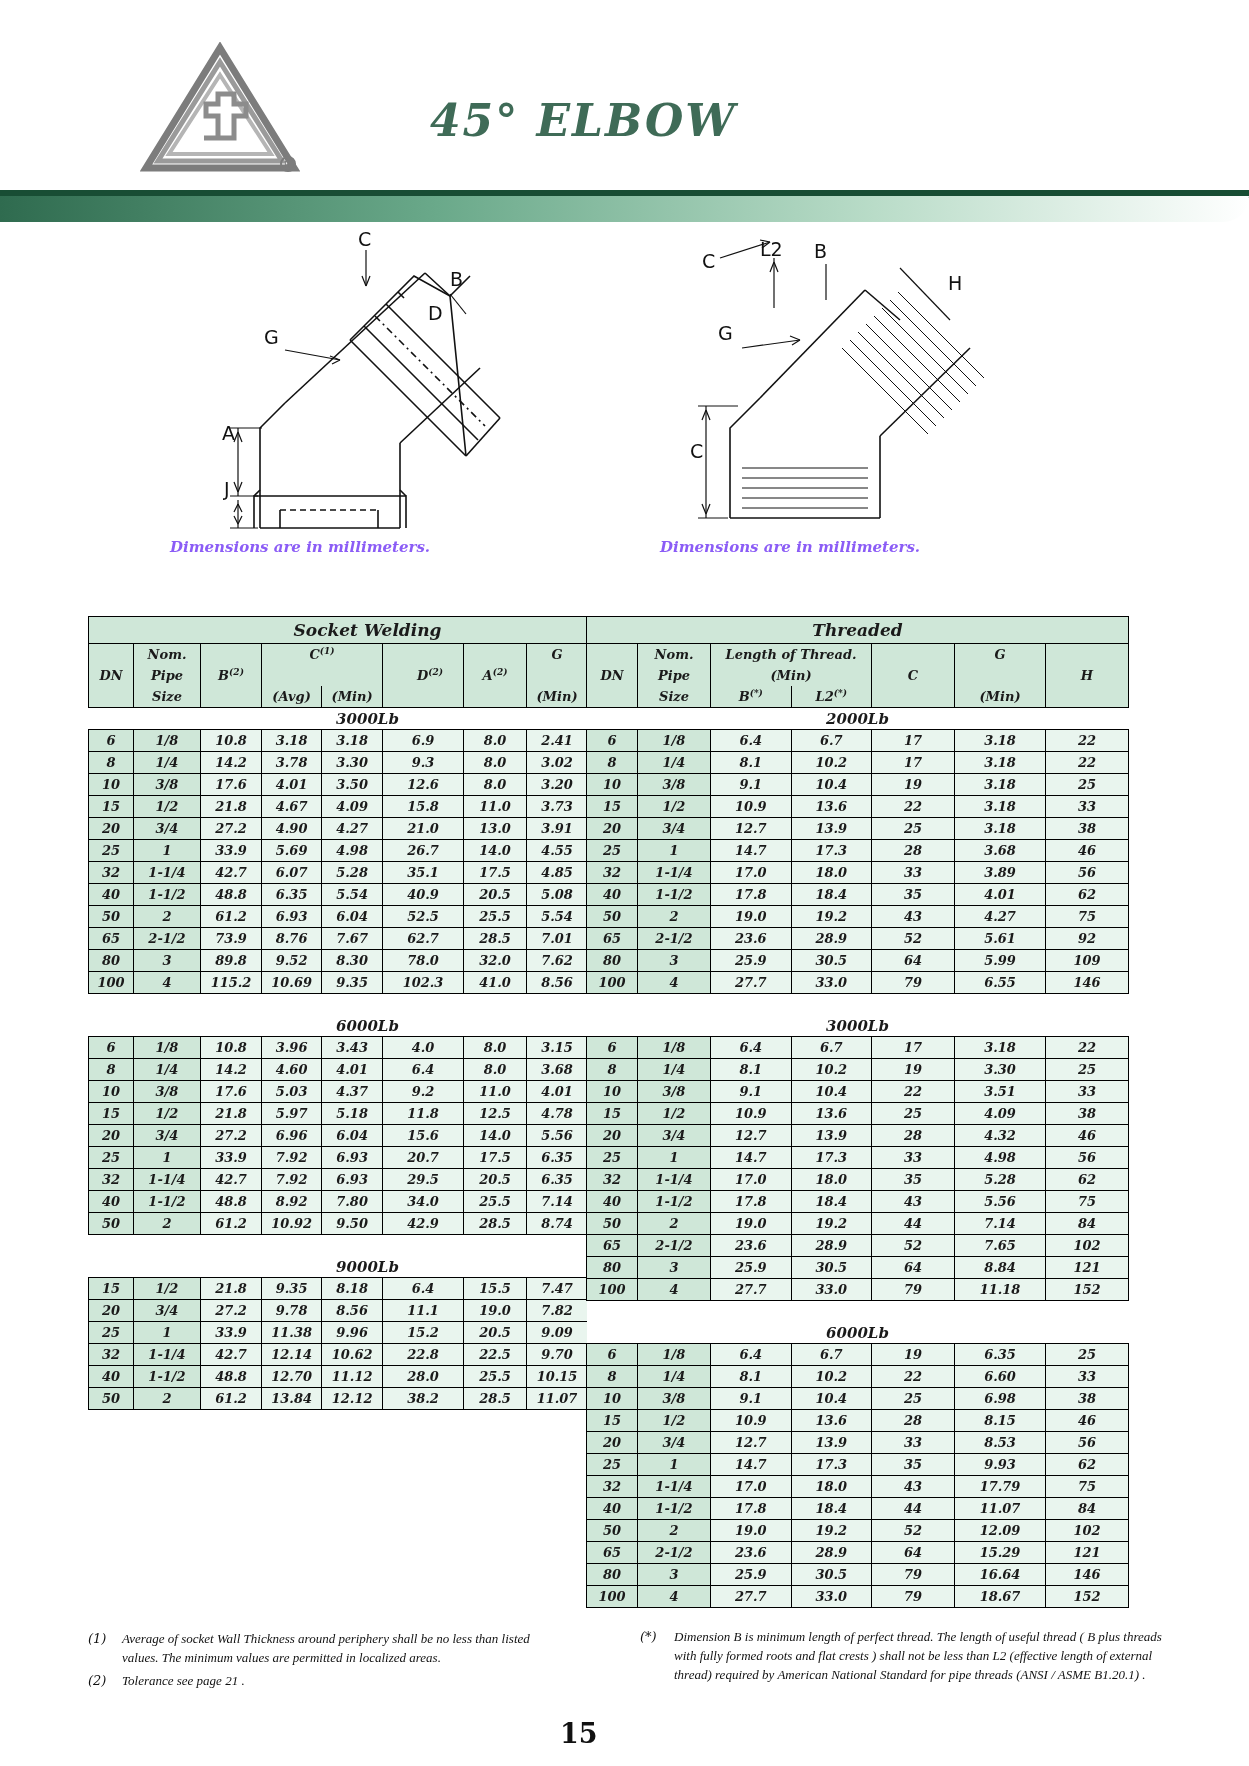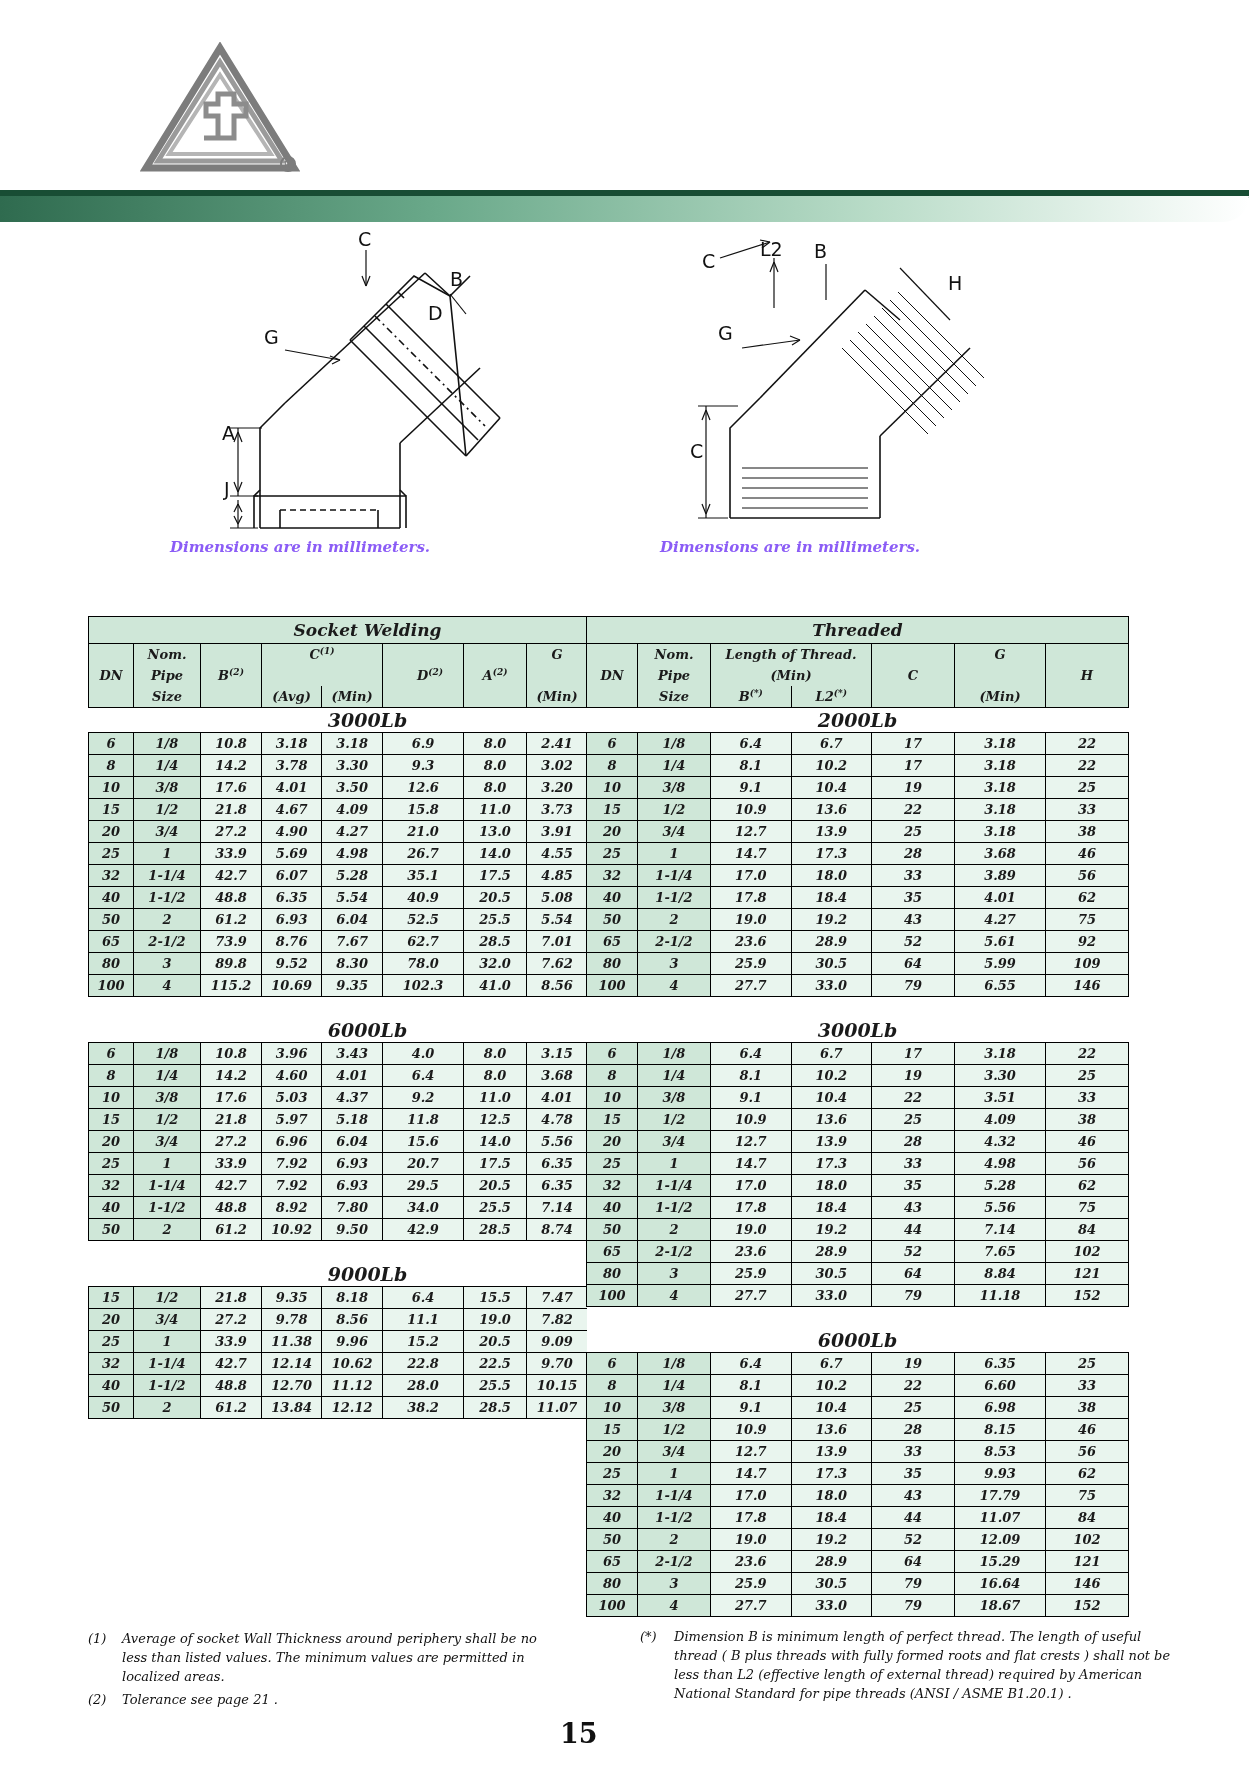--- a/index.html
+++ b/index.html
@@ -68,21 +68,21 @@
     white-space:nowrap;
   }
   table.dim td.val{background:#e9f5ee;}
   table.dim td.dn{background:#cfe7d8;}
   table.dim td.nps{background:#cfe7d8;}
   table.dim th{background:#cfe7d8;}
   .grouphdr td{
     border:none !important;
     background:#ffffff !important;
     text-align:left;
-    font-size:19px;
+    font-size:15px;
     font-style:italic;
     font-weight:bold;
     padding-left:2px;
     height:22px;
   }
   .spacer td{border:none !important;background:#fff !important;height:7px;}
   .tbl-title{
     font-family:"DejaVu Serif", serif;
     font-style:italic;font-weight:bold;font-size:17px;
     text-align:center;
@@ -93,21 +93,21 @@
   .footnotes{
     position:absolute;
     font-family:"DejaVu Serif", serif;
     font-style:italic;font-size:13px;line-height:1.45;
     color:#111;
   }
   .fn-left{left:88px;top:1630px;width:470px;}
   .fn-right{left:640px;top:1628px;width:540px;}
   .fn-row{display:flex;gap:8px;margin-bottom:4px;}
   .fn-mark{width:26px;flex:0 0 26px;text-align:left;}
-  .fn-text{flex:1;}
+  .fn-text{flex:1;font-family:Liberation Serif, serif;}
   .pagenum{
     position:absolute;left:560px;top:1718px;
     font-family:"DejaVu Serif", serif;
     font-weight:bold;font-size:27px;color:#111;
   }
 </style>
 </head>
 <body>
 
 <div class="page">
@@ -116,20 +116,21 @@
     <div class="logo">
       <svg width="160" height="135" viewBox="0 0 160 135">
         <polygon points="80,6 154,126 6,126" fill="none" stroke="#7c7c7c" stroke-width="7"></polygon>
         <polygon points="80,20 142,119 18,119" fill="none" stroke="#9a9a9a" stroke-width="5"></polygon>
         <polygon points="80,33 131,112 29,112" fill="none" stroke="#b5b5b5" stroke-width="4"></polygon>
         <path d="M64 96 h14 v-22 h-12 v-12 h12 v-10 h16 v10 h12 v12 h-12 v22 h-14 z" fill="none" stroke="#8c8c8c" stroke-width="5"></path>
         <circle cx="148" cy="122" r="7" fill="none" stroke="#7c7c7c" stroke-width="2"></circle>
         <text x="144" y="126" font-size="9" fill="#7c7c7c" font-family="DejaVu Sans, sans-serif">R</text>
       </svg>
     </div>
+    <div class="title">45°  ELBOW</div>
     <div class="greenbar2"></div>
     <div class="greenbar"></div>
   </div>
 
   <div class="drawings">
 
     <svg width="560" height="320" style="position:absolute;left:150px;top:0px;">
       <g stroke="#111" fill="none" stroke-width="1.6">
 
         <path d="M110 300 L110 200 L135 175"></path>

